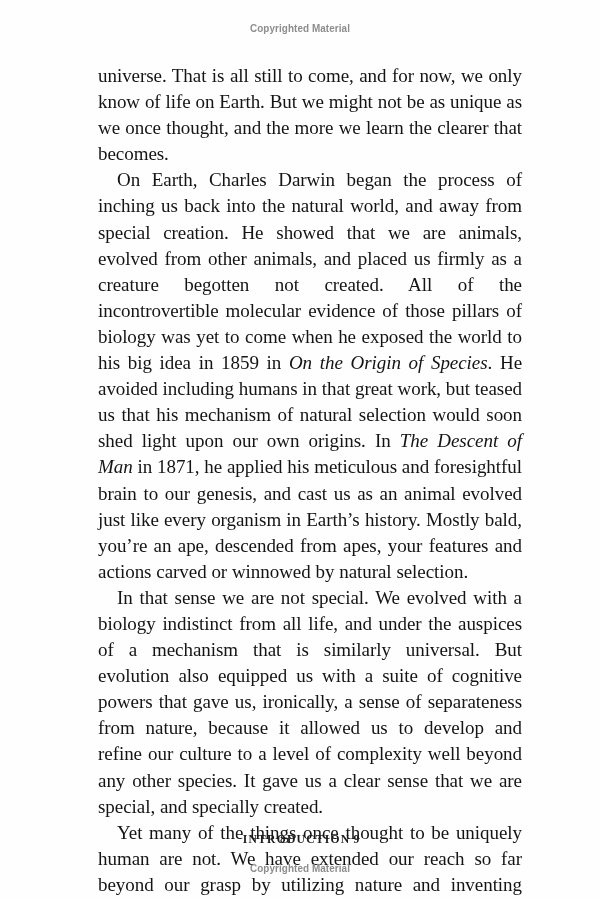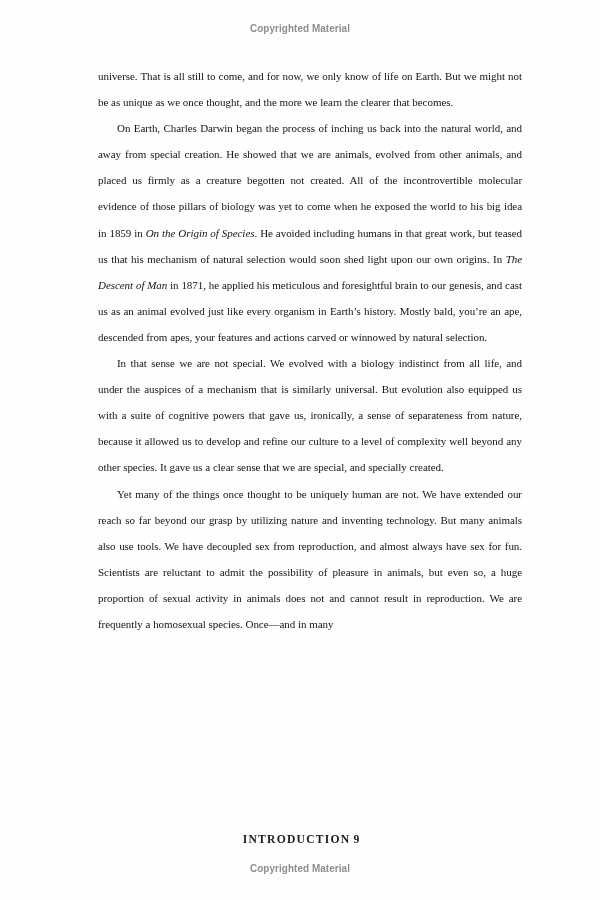--- a/index.html
+++ b/index.html
@@ -43,21 +43,21 @@
     left: 98px;
     top: 63px;
     width: 424px;
   }
 
   p.para {
     margin: 0;
     text-align: justify;
     text-justify: inter-word;
     font-family: "Liberation Serif", serif;
-    font-size: 11px;
+    font-size: 19px;
     line-height: 26.1px;
     color: #141414;
     text-indent: 0;
     letter-spacing: -0.05px;
     word-spacing: 0.1px;
     -webkit-font-smoothing: antialiased;
   }
   p.para.indented {
     text-indent: 19px;
   }

